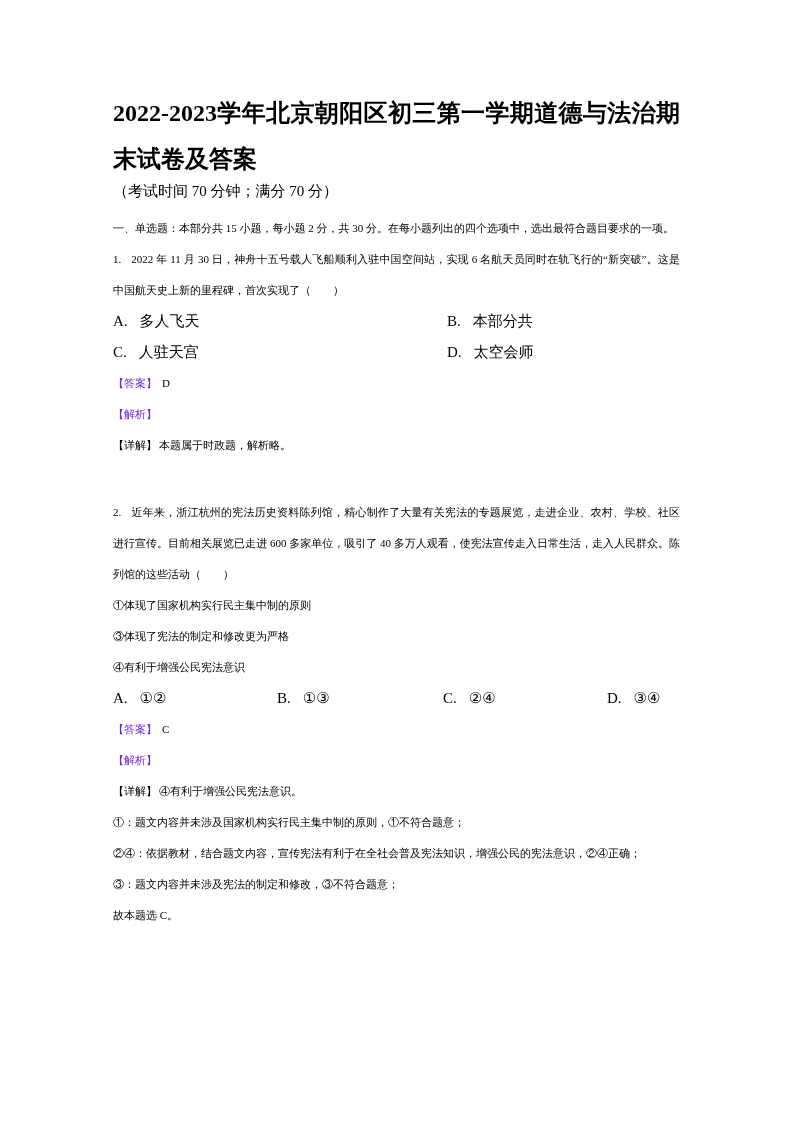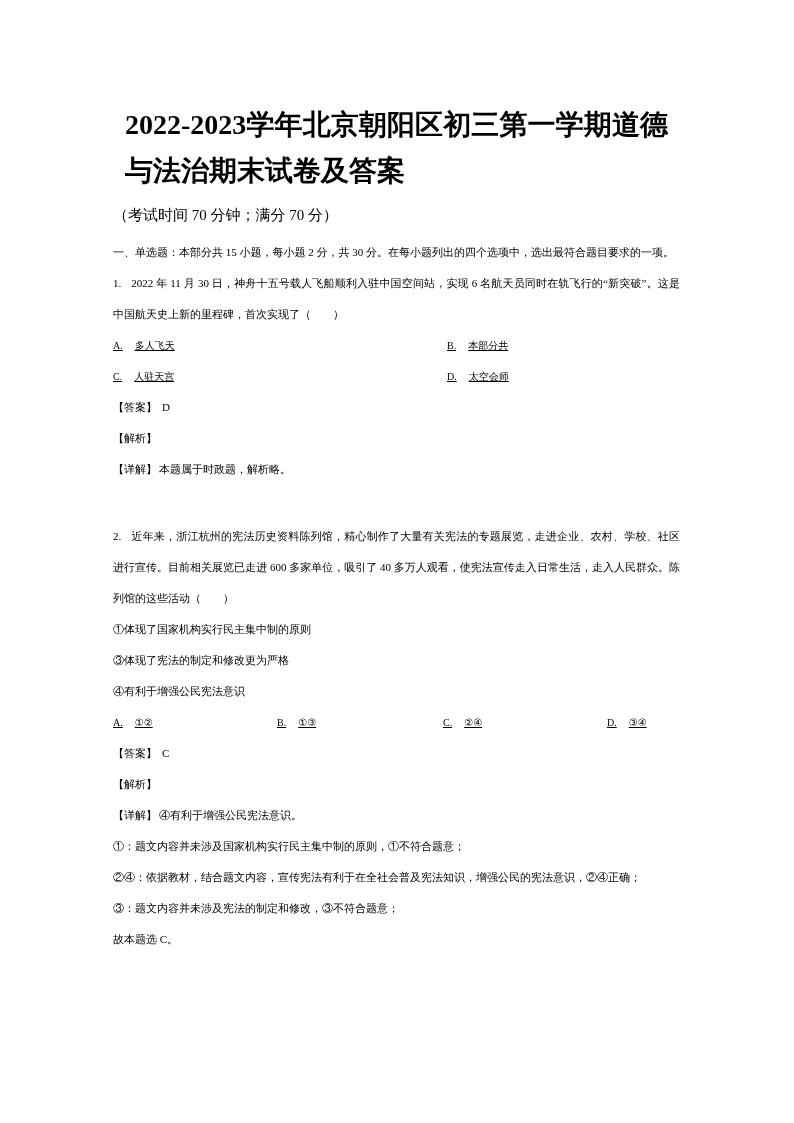--- a/index.html
+++ b/index.html
@@ -7,50 +7,49 @@
     width: 794px;
     height: 1123px;
     background: #ffffff;
     color: #000000;
     font-family: "Liberation Serif", "DejaVu Serif", serif;
     box-sizing: border-box;
     padding: 90px 114px 0 113px;
     overflow: hidden;
   }
   .title {
-    font-size: 28px;
+    font-size: 24px;
     font-weight: 700;
     line-height: 46px;
-    margin: 12px;
+    margin: 0;
     text-align: justify;
   }
   .subtitle {
     font-size: 15px;
     line-height: 31px;
     margin: -6px 0 0 0;
     text-align: left;
   }
   .para {
     font-size: 11px;
     line-height: 31px;
     margin: 0;
     text-align: justify;
   }
   .section-intro { margin-top: 6px; }
   .q-num { margin-right: 10px; }
   .options-grid {
     display: grid;
-    font-size: 10px;
+    font-size: 15px;
     line-height: 31px;
-    text-decoration: underline;
   }
   .options-2col { grid-template-columns: 334px auto; }
   .options-4col { grid-template-columns: 164px 166px 164px auto; }
   .opt-label { margin-right: 12px; }
-  .tag { color: #000000; }
+  .tag { color: #6d28d9; }
   .answer-value { margin-left: 5px; }
   .detail-text { margin-left: 2px; }
   .q-gap { height: 36px; }
 </style>
 </head>
 <body>
 
 <h1 class="title">2022-2023学年北京朝阳区初三第一学期道德与法治期末试卷及答案</h1>
 
 <p class="subtitle">（考试时间 70 分钟；满分 70 分）</p>

